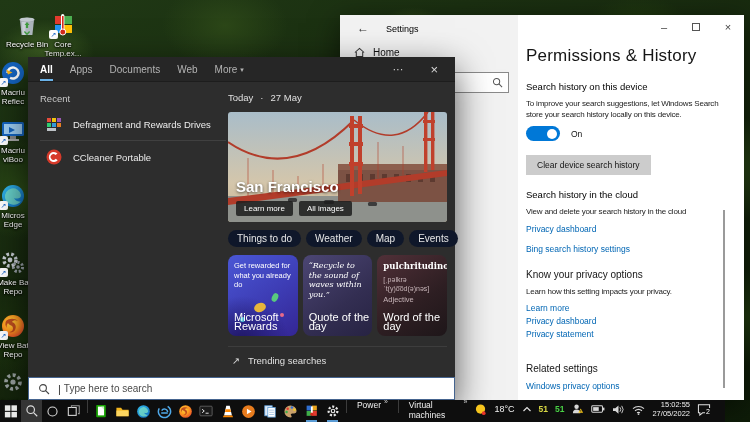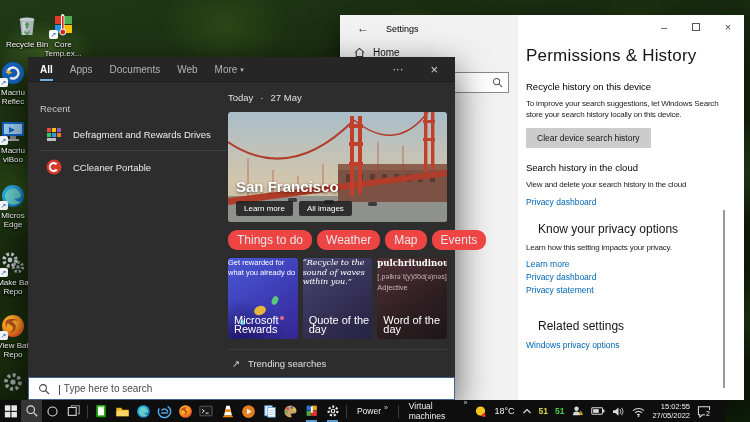--- a/index.html
+++ b/index.html
@@ -37,64 +37,64 @@
   .content{position:absolute;left:186px;top:0;width:202px}
   .page-title{font-size:17px;font-weight:300;color:#151515;margin:31px 0 15px;letter-spacing:.2px}
   .subhead{font-size:9.5px;color:#000;margin:0 0 7px}
   .sbody{font-size:8px;line-height:10.5px;color:#1c1c1c;letter-spacing:-.2px;margin:0 0 6px}
   .toggle-row{display:flex;align-items:center;gap:11px;margin:5px 0 12px}
   .toggle{position:relative;width:34px;height:15px;border-radius:8px;background:#0078d7;cursor:pointer}
   .toggle .knob{position:absolute;right:3px;top:2.5px;width:10px;height:10px;border-radius:50%;background:#fff}
   .tog-lbl{font-size:8.5px;color:#111}
   .sbtn{display:inline-block;background:#cccccc;border:none;color:#151515;font-size:8.5px;padding:5px 11px;margin:2px 0 14px;font-family:"Liberation Sans",sans-serif;cursor:pointer}
   .slink{display:block;color:#0066b4;font-size:8.5px;margin:2px 0 3px;text-decoration:none;cursor:pointer}
-  .sect{font-size:12px;color:#151515;margin:15px 12px 7px}
+  .sect{font-size:10px;color:#151515;margin:15px 0 7px}
   .scroll-thumb{position:absolute;left:383px;top:195px;width:2px;height:178px;background:#9a9a9a}
   
   .flyout{position:absolute;left:28px;top:57px;width:427px;height:343px;background:#2d2d2d;z-index:3;box-shadow:0 12px 34px rgba(0,0,0,.65)}
   .tabs{height:25px;background:#262626;display:flex;align-items:stretch;padding:0 12px;gap:17px;border-bottom:1px solid #1d1d1d}
   .tab{font-size:10px;color:#b3b3b3;display:flex;align-items:center;gap:3px;position:relative;cursor:pointer}
   .tab.active{color:#fff;font-weight:bold}
   .tab.active::after{content:"";position:absolute;left:0;right:0;bottom:0;height:2px;background:#6ab2e8}
   .tab .chev{font-size:7px;margin-top:1px}
   .tabs .tspacer{flex:1}
   .ticon{color:#d8d8d8;font-size:11px;display:flex;align-items:center;padding:0 5px;cursor:pointer}
-  .fl-left{position:absolute;left:12px;top:35px;width:186px}
+  .fl-left{position:absolute;left:12px;top:25px;width:186px}
   .recent-h{font-size:9.5px;color:#c8c8c8;margin:11px 0 4px}
   .ritem{display:flex;align-items:center;gap:11px;padding:8px 0 8px 6px;cursor:pointer}
   .ritem .ic{width:16px;height:16px}
   .ritem .rlbl{font-size:9.5px;color:#ececec}
   .rdiv{height:1px;background:#404040}
   .fl-right{position:absolute;left:200px;top:25px;width:219px}
   .dateline{display:flex;gap:7px;font-size:9.5px;color:#e0e0e0;margin:10px 0 9px}
   .hero{position:relative;width:219px;height:110px;border-radius:3px;overflow:hidden;cursor:pointer}
   .hero svg{display:block}
   .hero-title{position:absolute;left:8px;bottom:27px;font-size:15px;font-weight:bold;color:#fff;text-shadow:0 1px 3px rgba(0,0,0,.65)}
   .hero-btns{position:absolute;left:8px;bottom:6px;display:flex;gap:6px}
   .hbtn{background:rgba(28,28,28,.85);color:#fff;font-size:8px;padding:3px 8px;border-radius:2px;cursor:pointer}
   .pills{display:flex;gap:5px;margin:8px 0 8px}
-  .pill{background:#ef4444;color:#e6e6e6;font-size:12px;padding:3px 9px;border-radius:9px;white-space:nowrap;cursor:pointer}
+  .pill{background:#0f172a;color:#e6e6e6;font-size:10px;padding:3px 9px;border-radius:9px;white-space:nowrap;cursor:pointer}
   .cards{display:flex;gap:5px}
-  .card{width:85px;height:81px;border-radius:3px;position:relative;color:#fff;overflow:hidden;cursor:pointer}
+  .card{width:85px;height:81px;border-radius:8px;padding:6px;position:relative;color:#fff;overflow:hidden;cursor:pointer}
   .card .ctxt{position:relative;font-size:7.5px;line-height:9.5px}
   .card .cfoot{position:absolute;left:6px;bottom:5px;font-size:11px;line-height:9px;font-weight:normal}
   .card-rewards{background:radial-gradient(circle 60px at 20% 110%, #1d1460 0%, rgba(29,20,96,0) 80%),linear-gradient(145deg,#4a57d5 0%,#3d3cb4 55%,#342694 100%)}
   .card-quote{background:linear-gradient(145deg,#4c4674 0%,#332e52 60%,#272343 100%)}
   .card-quote .ctxt{font-family:"DejaVu Serif",serif;font-style:italic;font-size:8px}
   .card-word{background:linear-gradient(145deg,#513038 0%,#2d1e22 60%,#1e1619 100%)}
   .card-word .cword{font-family:"DejaVu Serif",serif;font-weight:bold;font-size:8.5px;line-height:10px}
   .card-word .cphon{font-size:7px;line-height:9px;color:#c8b6ba;margin-top:4px}
   .card-word .cpos{font-size:7.5px;color:#c8b6ba;margin-top:2px}
   .deco{position:absolute;border-radius:50%}
   .trend{display:flex;align-items:center;gap:8px;border-top:1px solid #3d3d3d;margin-top:10px;padding:8px 0 0 4px;font-size:9.5px;color:#e0e0e0;cursor:pointer}
   .fl-search{position:absolute;left:0;right:0;bottom:0;height:23px;background:#fff;border:1px solid #45648f;display:flex;align-items:center;gap:8px;padding:0 9px}
   .fl-search .ph{font-size:10px;color:#4a4a4a}
   .fl-search .caret{color:#333;font-size:11px;margin-right:-5px}
   
-  .taskbar{position:absolute;left:0;top:400px;width:725px;height:22px;background:#0e0e0e;display:flex;align-items:center;z-index:5}
+  .taskbar{position:absolute;left:0;top:400px;width:725px;height:22px;background:#0e0e0e;display:flex;align-items:flex-start;z-index:5}
   .tb{width:25px;height:22px;display:flex;align-items:center;justify-content:center;position:relative;cursor:pointer}
   .tb svg{display:block}
   .tb.pressed{background:#353535}
   .tb.open::after{content:"";position:absolute;left:5px;right:5px;bottom:0;height:2px;background:#5a9bd4}
   .tsep{width:1px;height:13px;background:#3c3c3c;margin:0 3px}
   .ttool{display:flex;align-items:flex-start;gap:3px;padding:0 7px;cursor:pointer}
   .ttool .tl{font-size:8.5px;color:#f0f0f0}
   .ttool .tc{font-size:7px;color:#cfcfcf;margin-top:-2px}
   .tray{margin-left:auto;display:flex;align-items:center;gap:7px;padding-right:14px}
   .tray .titem{display:flex;align-items:center;cursor:pointer}
@@ -242,26 +242,33 @@
     </div>
     <div class="sb-search">
       <svg width="11" height="11" viewBox="0 0 12 12">
           <circle cx="5" cy="5" r="3.4" fill="none" stroke="#555" stroke-width="1.1"></circle>
           <line x1="7.6" y1="7.6" x2="11" y2="11" stroke="#555" stroke-width="1.1"></line>
         </svg>
     </div>
 
     <div class="content">
       <div class="page-title">Permissions &amp; History</div>
-      <div class="subhead">Recycle history on this device</div>
+      <div class="subhead">Search history on this device</div>
       <p class="sbody">To improve your search suggestions, let Windows Search store your search history locally on this device.</p>
+      <div class="toggle-row">
+        <span class="toggle">
+            <span class="knob"></span>
+          </span>
+        <span class="tog-lbl">On</span>
+      </div>
       <button class="sbtn">Clear device search history</button>
       <div class="subhead">Search history in the cloud</div>
       <p class="sbody">View and delete your search history in the cloud</p>
       <a class="slink" style="margin-bottom:10px">Privacy dashboard</a>
+      <a class="slink">Bing search history settings</a>
       <div class="sect">Know your privacy options</div>
       <p class="sbody">Learn how this setting impacts your privacy.</p>
       <a class="slink">Learn more</a>
       <a class="slink">Privacy dashboard</a>
       <a class="slink">Privacy statement</a>
       <div class="sect" style="margin-top:24px">Related settings</div>
       <a class="slink">Windows privacy options</a>
     </div>
     <div class="scroll-thumb"></div>
   </div>

